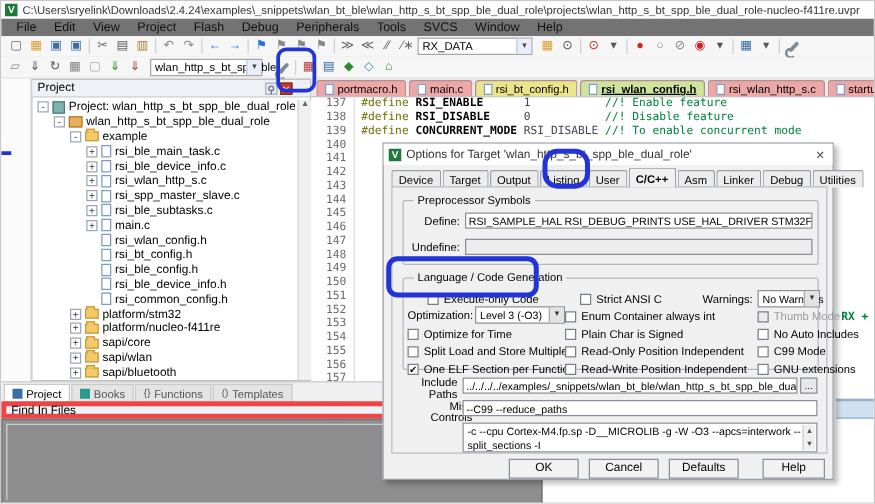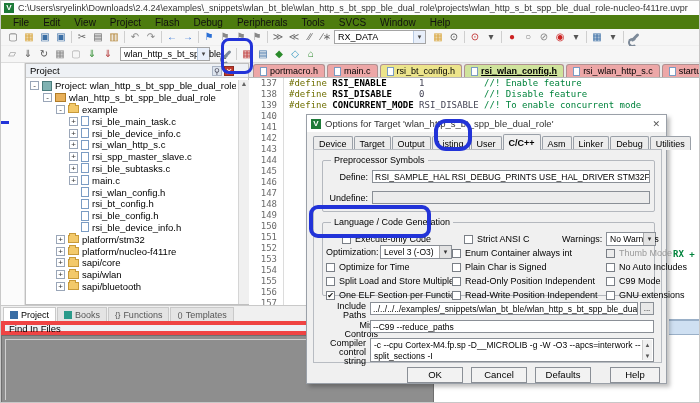--- a/index.html
+++ b/index.html
@@ -6,21 +6,21 @@
   html,body { background:#fff; }
   #root { position:relative; width:700px; height:403px; background:#fff;
           font-family:"Liberation Sans", sans-serif; font-size:10px; color:#000;
           overflow:hidden; border:1px solid #c8c8c8; }
   .abs { position:absolute; }
 
   
   #titlebar { left:0; top:0; width:700px; height:14px; background:#fdfdfd; display:flex; align-items:center; gap:4px; padding-left:3px; }
   #titlebar .ttl { font-size:9px; color:#333; white-space:nowrap; overflow:hidden; }
   .keil-ico { width:10px; height:10px; background:#1d7a38; color:#fff; font-size:8px; font-weight:bold; text-align:center; line-height:10px; flex:0 0 auto; }
-  #menubar { left:0; top:14px; width:700px; height:14px; background:#4d7c0f; display:flex; align-items:center; padding-left:6px; gap:2px; }
+  #menubar { left:0; top:14px; width:700px; height:14px; background:#737373; display:flex; align-items:center; padding-left:6px; gap:2px; }
   #menubar .mi { padding:1px 6px; font-size:10px; color:#111; }
   .toolbar { left:0; width:700px; background:#f6f6f6; display:flex; align-items:center; }
   #tb1 { top:28px; height:17px; border-bottom:1px solid #eee; }
   #tb2 { top:45px; height:17px; border-bottom:1px solid #ddd; }
   .tbi { width:16px; height:14px; display:flex; align-items:center; justify-content:center; font-size:10px; line-height:14px; flex:0 0 auto; }
   .tbsep { width:1px; height:12px; background:#cfcfcf; margin:0 2px; flex:0 0 auto; }
   .combo { height:14px; background:#fff; border:1px solid #a5a5a5; display:flex; align-items:center; font-size:9px; padding-left:3px; position:relative; }
   .combo .arrow { position:absolute; right:0; top:0; width:12px; height:12px; background:#e8effa; border-left:1px solid #b9cbe2; font-size:7px; text-align:center; line-height:12px; color:#444; }
   .wrench { width:13px; height:13px; position:relative; }
   .wrench::before { content:""; position:absolute; left:2px; top:5px; width:10px; height:3px; background:#7d8a99; transform:rotate(-45deg); border-radius:2px; }
@@ -276,20 +276,25 @@
         </div>
         <div class="trow" style="padding-left: 41px;">
           <span class="noexp"></span>
           <span class="i-file"></span>
           <span>rsi_ble_config.h</span>
         </div>
         <div class="trow" style="padding-left: 41px; text-align: center;">
           <span class="noexp"></span>
           <span class="i-file"></span>
           <span>rsi_ble_device_info.h</span>
+        </div>
+        <div class="trow" style="padding-left: 41px;">
+          <span class="noexp"></span>
+          <span class="i-file"></span>
+          <span>rsi_common_config.h</span>
         </div>
         <div class="trow" style="padding-left: 28px;">
           <span class="expander">+</span>
           <span class="i-folder"></span>
           <span>platform/stm32</span>
         </div>
         <div class="trow" style="padding-left: 28px;">
           <span class="expander">+</span>
           <span class="i-folder"></span>
           <span>platform/nucleo-f411re</span>
@@ -438,21 +443,20 @@
         <span>No Warnings</span>
         <span class="arrow">▾</span>
       </span>
       <div id="langcol3"></div>
 
       <span class="flabel" style="left:6px; top:152px; width:46px; line-height:9px;">Include Paths</span>
       <span class="field" style="left:56px; top:152px; width:268px;">../../../../examples/_snippets/wlan_bt_ble/wlan_http_s_bt_spp_ble_dual_role;../../../../sapi/incl</span>
       <span class="browse" style="left:326px; top:152px;">...</span>
       <span class="flabel" style="left:18px; top:171px; width:46px; line-height:9px;">Misc Controls</span>
       <span class="field" style="left:56px; top:170px; width:284px;">--C99 --reduce_paths</span>
-      <span class="flabel" style="left:6px; top:189px; width:46px; line-height:9px;">Compiler control string</span>
       <div class="mlfield" style="left:56px; top:188px; width:284px; height:24px;">
         <div>-c --cpu Cortex-M4.fp.sp -D__MICROLIB -g -W -O3 --apcs=interwork --split_sections -I</div>
 
         <div class="scrollv">
             <span>▲</span>
             <span>▼</span>
           </div>
       </div>
     <span class="cb" style="left: 28px; top: 84px;">
           <span class="box"></span>

